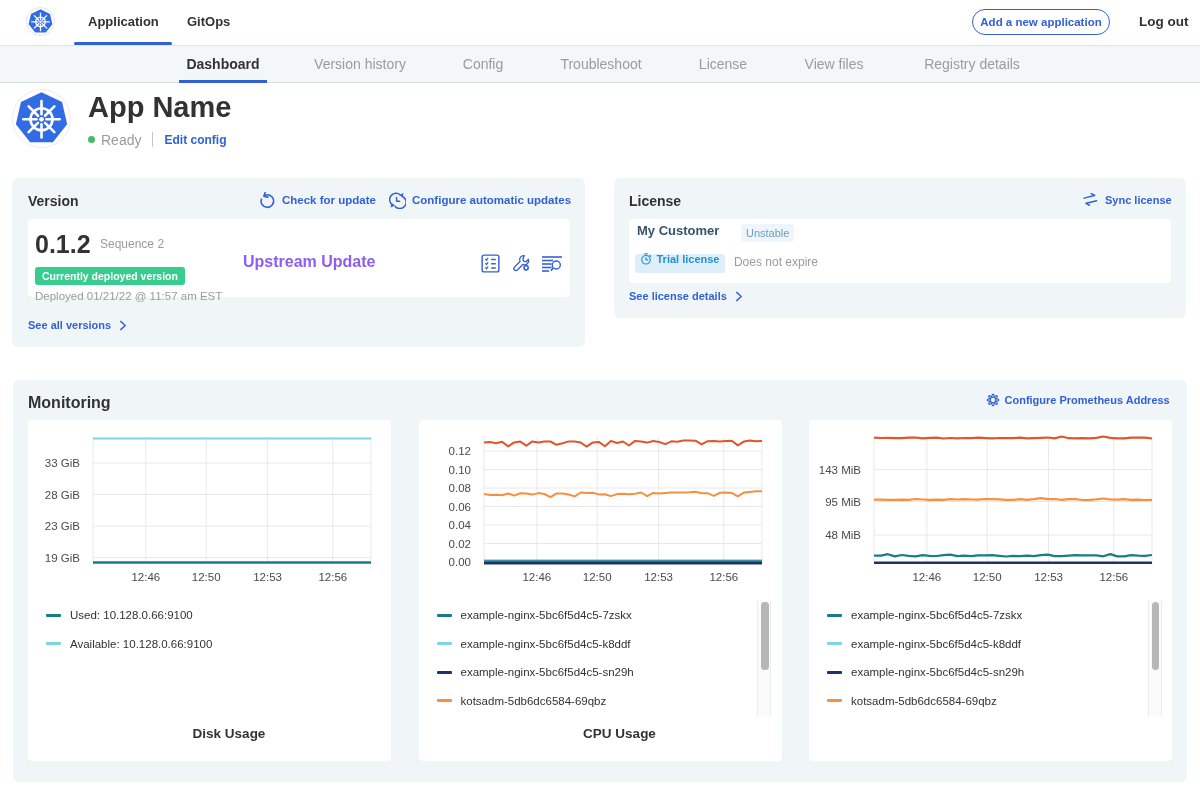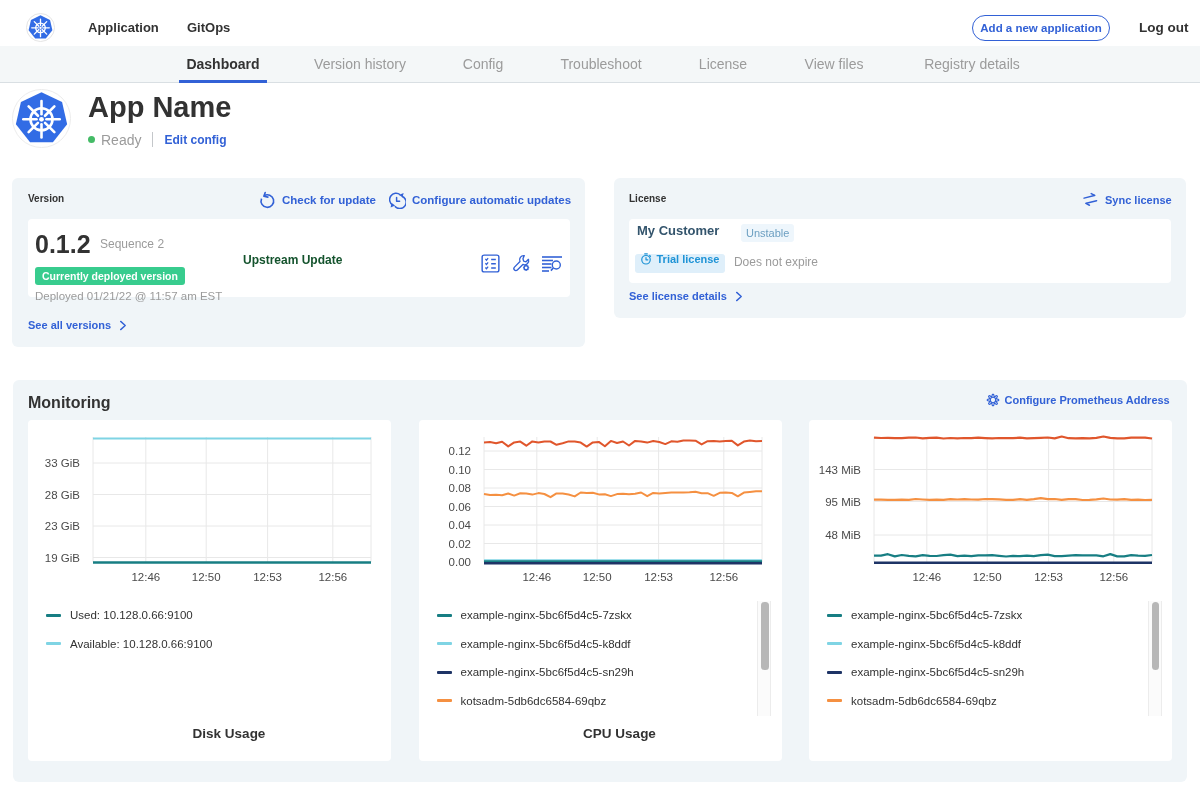--- a/index.html
+++ b/index.html
@@ -2,41 +2,41 @@
 <html><head>
 <meta charset="utf-8">
 <style>
 * { margin:0; padding:0; box-sizing:border-box; }
 html,body { background:#fff; }
 body { font-family:"Liberation Sans", sans-serif; color:#323232; }
 .page { position:relative; width:1200px; height:796px; overflow:hidden; background:#fff; }
 .abs { position:absolute; }
 .gray { color:#9b9b9b; }
 
-.topnav { position:absolute; top:6px; left:0; width:1200px; height:46px; background:#fff; border-bottom:1px solid #e3e6e8; }
+.topnav { position:absolute; top:0; left:0; width:1200px; height:46px; background:#fff; border-bottom:1px solid #e3e6e8; }
 .navtab { position:absolute; top:0; height:45px; line-height:44px; font-size:13px; font-weight:bold; color:#323232; }
 .nav-underline { position:absolute; top:42px; height:3px; background:#3261d6; border-radius:2px; }
 .addapp { position:absolute; top:9px; left:972px; width:138px; height:26px; border:1px solid #3261d6; border-radius:14px; color:#3261d6; font-size:11.5px; font-weight:bold; text-align:center; line-height:24px; background:#fff; }
 .logout { position:absolute; top:0; left:1139px; height:45px; line-height:43px; font-size:13.5px; font-weight:bold; color:#323232; }
 
 .subnav { position:absolute; top:46px; left:0; width:1200px; height:37px; background:#f4f7f8; border-bottom:1px solid #d9dfe3; }
 .subtab { position:absolute; top:0; height:37px; line-height:36px; font-size:14px; color:#9b9b9b; transform:translateX(-50%); white-space:nowrap; }
 .subtab.active { color:#323232; font-weight:bold; }
 .sub-underline { position:absolute; top:34px; height:3px; background:#3261d6; }
 
 .appicon { position:absolute; left:12px; top:89px; }
 .apptitle { position:absolute; left:88px; top:92px; font-size:29px; font-weight:bold; color:#323232; line-height:30px; }
 .readyrow { position:absolute; left:88px; top:131px; height:17px; display:flex; align-items:center; font-size:14px; }
 .dot { width:7px; height:7px; border-radius:50%; background:#44bb66; margin-right:6px; }
 .vsep { width:1px; height:15px; background:#c4c7ca; margin:0 11px; }
 .editcfg { color:#3261d6; font-weight:bold; font-size:12px; }
 
 .card { position:absolute; background:#f0f5f8; border-radius:6px; }
 .innercard { position:absolute; background:#fff; border-radius:4px; }
-.cardtitle { position:absolute; font-size:10px; font-weight:bold; color:#323232; }
+.cardtitle { position:absolute; font-size:14px; font-weight:bold; color:#323232; }
 .iconlink { position:absolute; display:flex; align-items:center; color:#3261d6; font-size:11.5px; font-weight:bold; white-space:nowrap; }
 .iconlink svg { margin-right:6px; flex:none; }
 
 .badge-green { display:inline-block; background:#38cc8e; color:#fff; font-size:10.5px; font-weight:bold; border-radius:3px; padding:0 7px; line-height:18px; height:18px; }
 .badge-blue-lt { display:inline-block; background:#eef6fc; color:#6c9fc1; font-size:11px; border-radius:3px; padding:0 5px; line-height:18px; height:18px; }
 .badge-trial { display:inline-flex; align-items:center; background:#dfeffa; color:#1e93d6; font-size:11px; font-weight:bold; border-radius:3px; padding:0 6px 8px 5px; line-height:19px; height:19px; }
 
 .chartcard { position:absolute; top:40px; width:363px; height:341px; background:#fff; border-radius:4px; }
 .charttitle { position:absolute; width:100%; text-align:center; top:306px; font-size:13.5px; font-weight:bold; color:#323232;padding-left:39px; }
 .legend { position:absolute; left:18px; top:181px; font-size:11.5px; color:#323232; }
@@ -126,21 +126,21 @@
         <path d="M1.6 16.4 L2.5 12.1 L6.2 14.5 Z" fill="#3261d6" stroke="none"></path>
         <path d="M7.6 6.4 L7.6 10.3 L10.6 10.3" stroke-linecap="round" stroke-linejoin="round"></path>
       </svg>
       <span>Configure automatic updates</span>
     </div>
     <div class="innercard" style="left:16px; top:41px; width:542px; height:78px;">
       <div class="abs" style="left:7px; top:12px; font-size:25px; font-weight:bold; line-height:26px;">0.1.2</div>
       <div class="abs gray" style="left:72px; top:18px; font-size:12px;">Sequence 2</div>
       <div class="abs" style="left:7px; top:47px;"><span class="badge-green">Currently deployed version</span></div>
       <div class="abs" style="left:7px; top:71px; font-size:11.5px; color:#9b9b9b;">Deployed 01/21/22 @ 11:57 am EST</div>
-      <div class="abs" style="left:215px; top:34px; font-size:12px; font-weight:bold; color:#14532d;">Upstream Update</div>
+      <div class="abs" style="left:215px; top:34px; font-size:16px; font-weight:bold; color:#8b5cf6;">Upstream Update</div>
       <div class="abs" style="left:453px; top:35px;">
         <svg width="19" height="19" viewBox="0 0 20 20" fill="none" stroke="#3261d6" stroke-width="1.5">
           <rect x="1.2" y="1.2" width="17.6" height="17.6" rx="2"></rect>
           <path d="M4.6 5.2 l1.2 1.3 l1.7 -2.2" stroke-width="1.3"></path>
           <path d="M4.6 9.7 l1.2 1.3 l1.7 -2.2" stroke-width="1.3"></path>
           <path d="M4.6 14.2 l1.2 1.3 l1.7 -2.2" stroke-width="1.3"></path>
           <path d="M10.7 5.8 h4.9 M10.7 10.3 h4.9 M10.7 14.8 h4.9" stroke-width="1.5"></path>
         </svg>
       </div>
       <div class="abs" style="left:484px; top:34px;">

